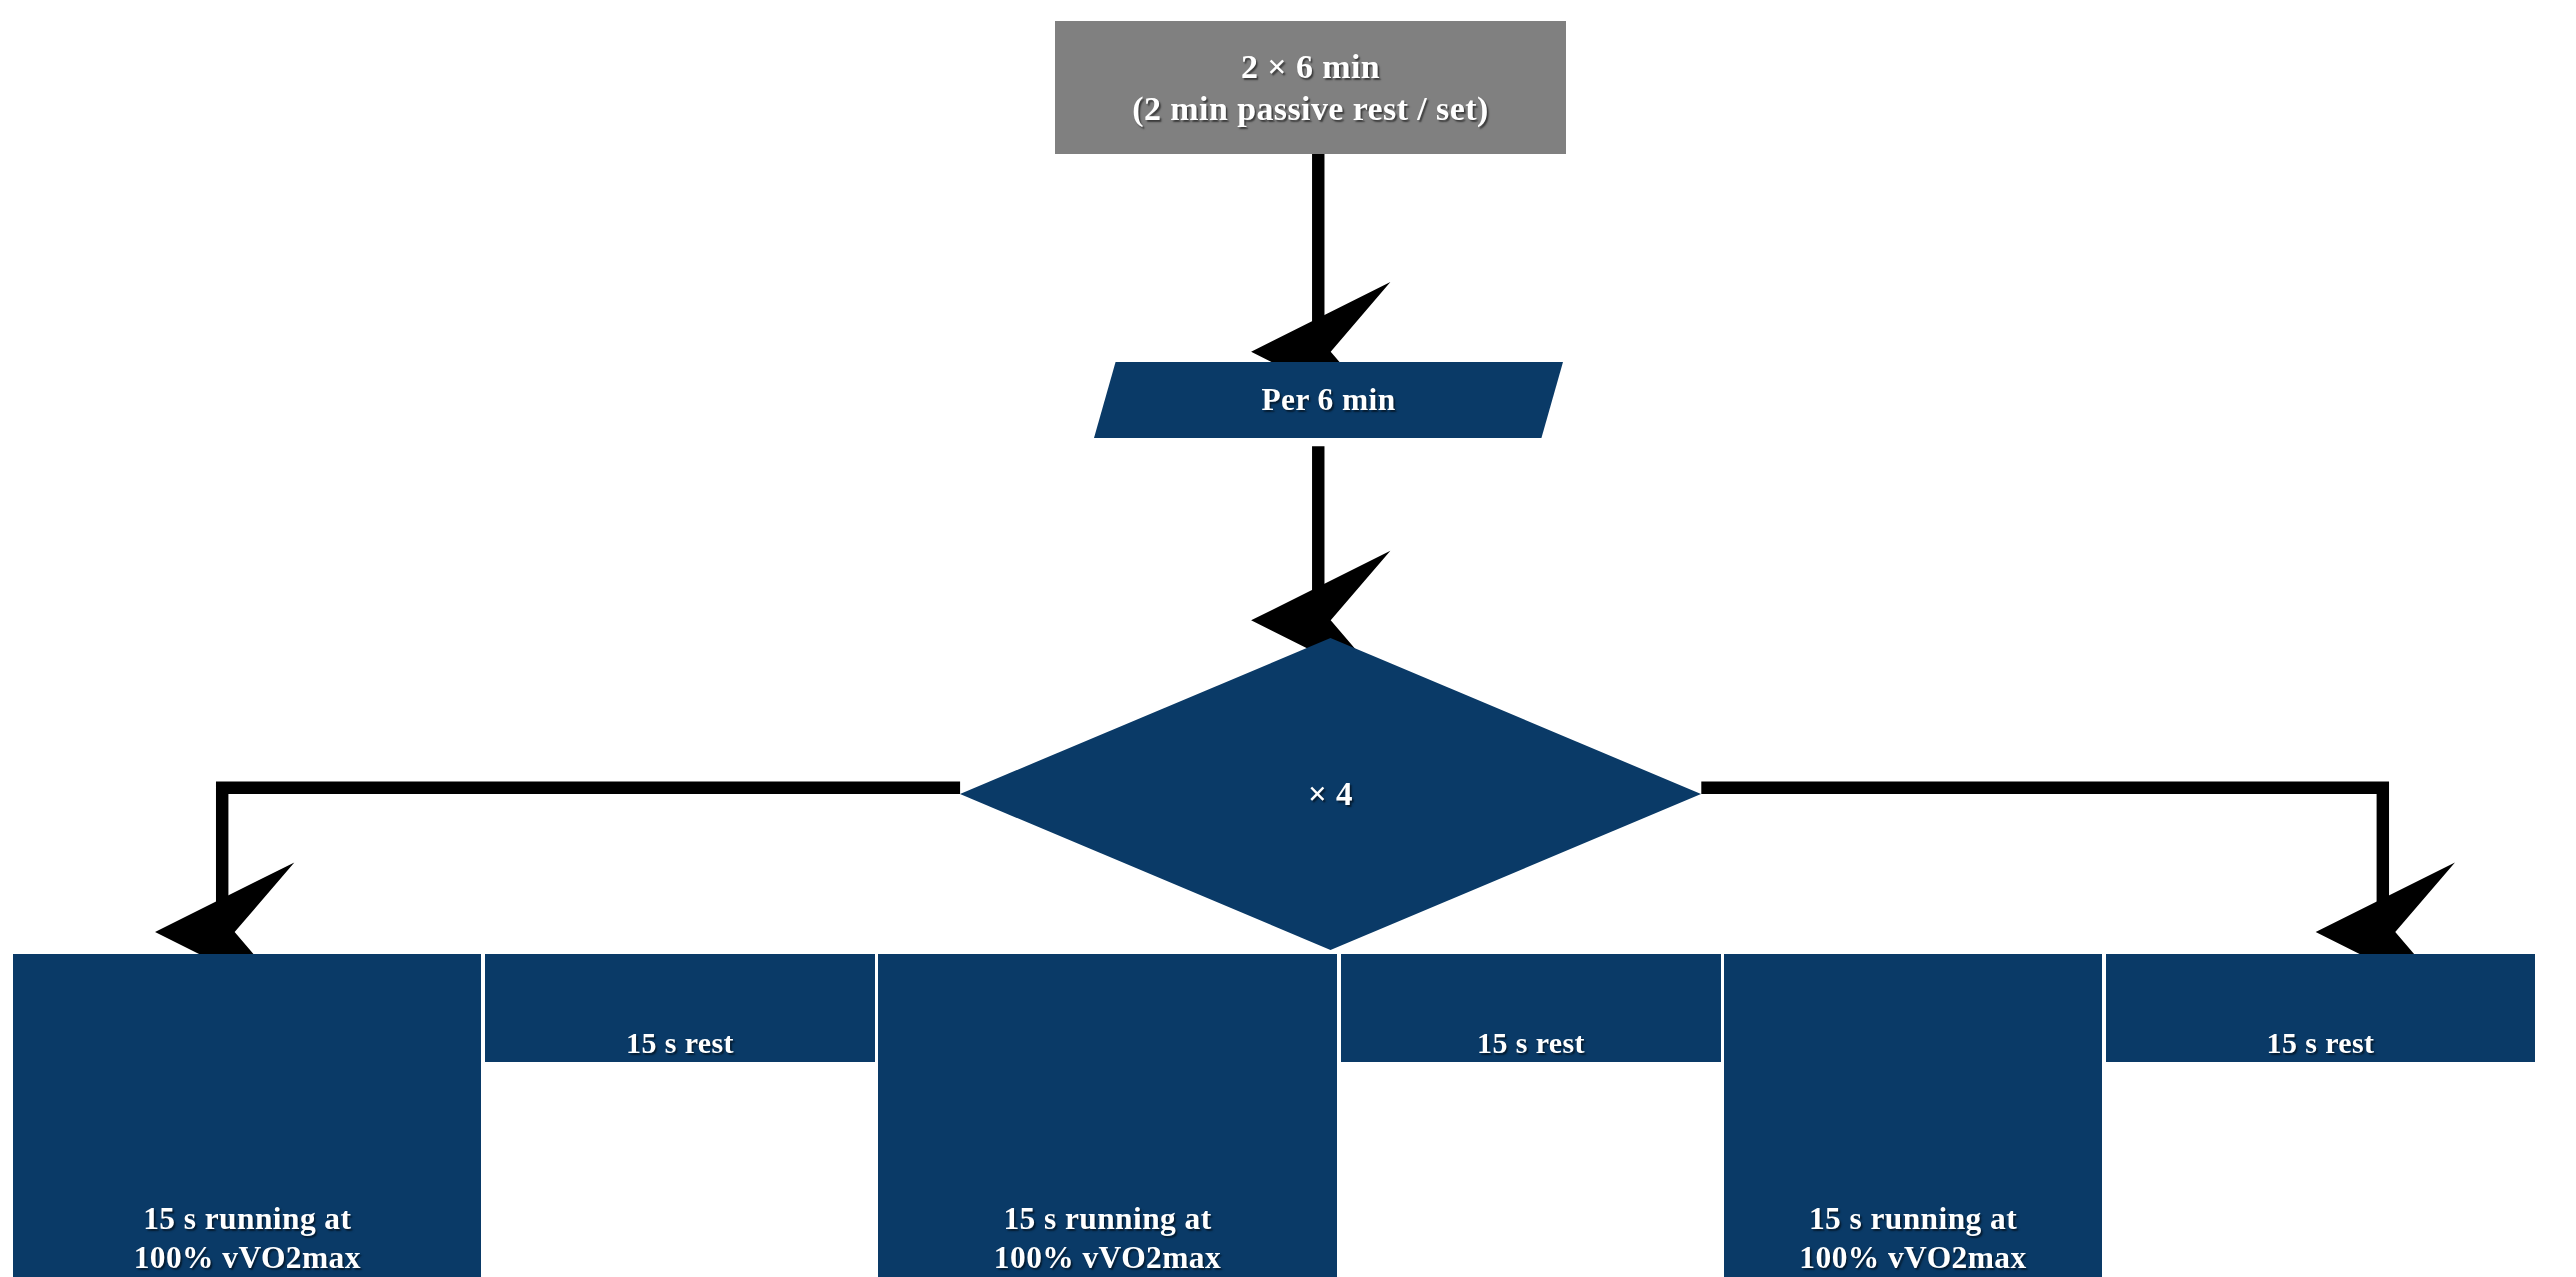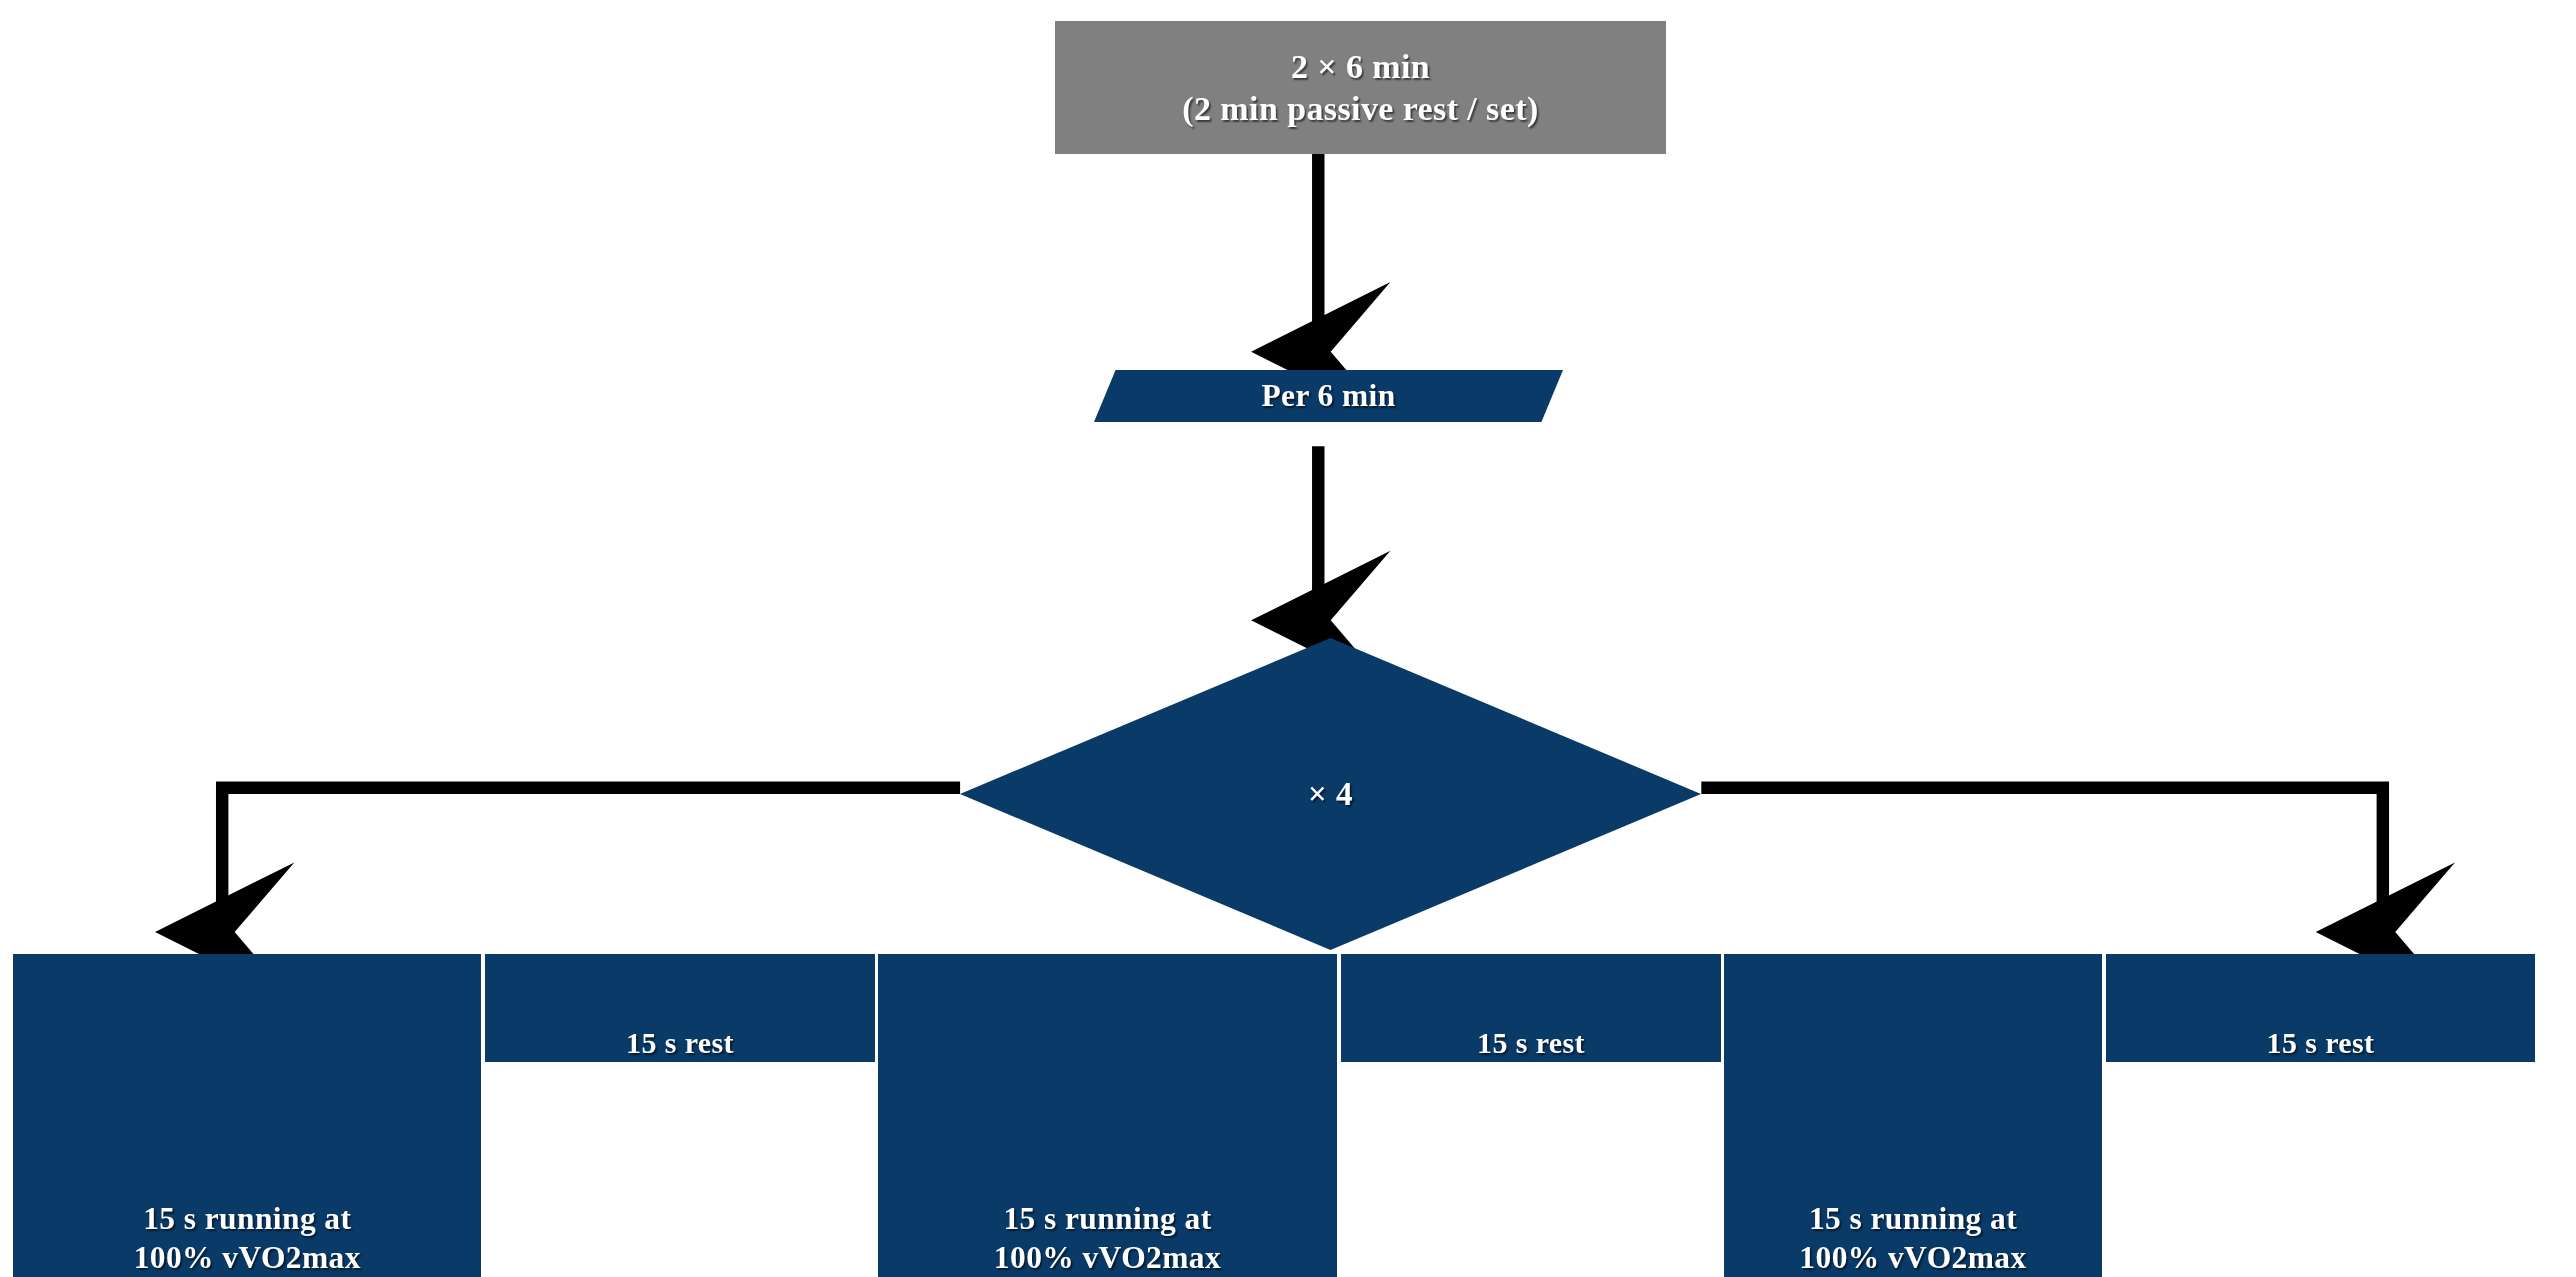--- a/index.html
+++ b/index.html
@@ -25,37 +25,37 @@
     letter-spacing: 0.4px;
     text-shadow: 1.7px 1.7px 1.7px rgba(0,0,0,0.55);
     white-space: pre-line;
   }
 
   
   .gray-box {
     position: absolute;
     left: 1055px;
     top: 21px;
-    width: 611px;
+    width: 511px;
     height: 133px;
     background: #808080;
     display: flex;
     align-items: center;
     justify-content: center;
     box-sizing: border-box;
   }
   .gray-box .node-text { font-size: 34px; }
 
   
   .para-wrap {
     position: absolute;
     left: 1094px;
-    top: 370px;
+    top: 362px;
     width: 469px;
-    height: 52px;
+    height: 76px;
   }
   .para-shape {
     position: absolute;
     inset: 0;
     background: #0a3a67;
     clip-path: polygon(4.6% 0%, 100% 0%, 95.4% 100%, 0% 100%);
   }
   .para-wrap .node-text {
     position: relative;
     display: flex;

